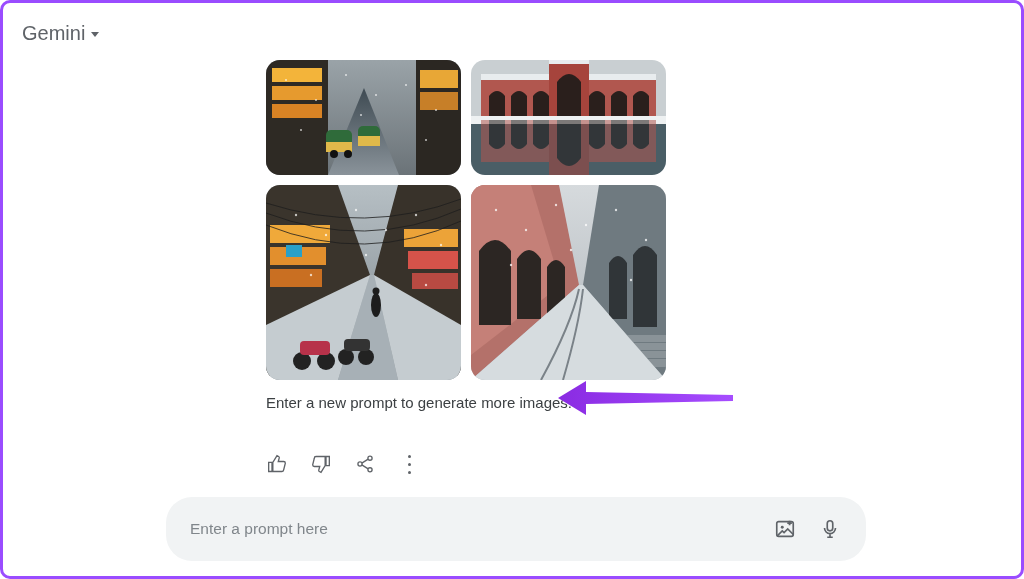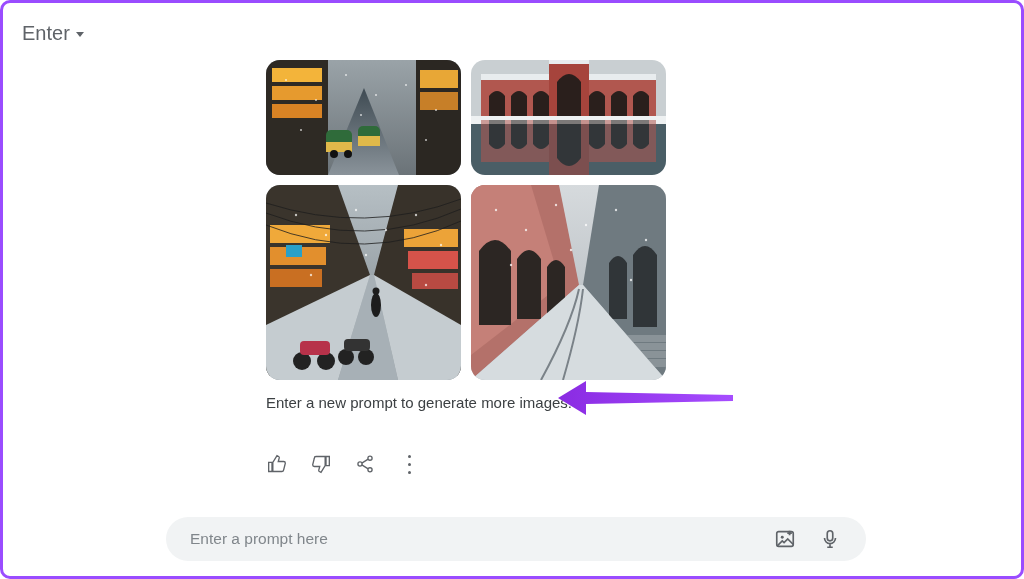--- a/index.html
+++ b/index.html
@@ -90,21 +90,21 @@
     left: 558px;
     top: 375px;
     pointer-events: none;
   }
 
   .promptbar {
     position: absolute;
     left: 166px;
     bottom: 18px;
     width: 700px;
-    height: 44px;
+    height: 64px;
     background: #f1f3f4;
     border-radius: 26px;
     display: flex;
     align-items: center;
     padding: 0 18px 0 24px;
     gap: 9px;
   }
   .promptbar input {
     flex: 1;
     border: none;
@@ -119,21 +119,21 @@
     display:flex; align-items:center; justify-content:center;
     cursor:pointer;
     color:#5f6368;
   }
   .pbicon svg { width:22px; height:22px; }
 </style>
 </head>
 <body>
 
 <div class="header">
-  <span>Enter</span>
+  <span>Gemini</span>
   <span class="caret"></span>
 </div>
 
 <div class="content">
   <div class="grid">
 
     <div class="tile">
       <svg viewBox="0 0 195 115" preserveAspectRatio="xMidYMid slice">
         <defs>
           <linearGradient id="sky1" x1="0" y1="0" x2="0" y2="1">

